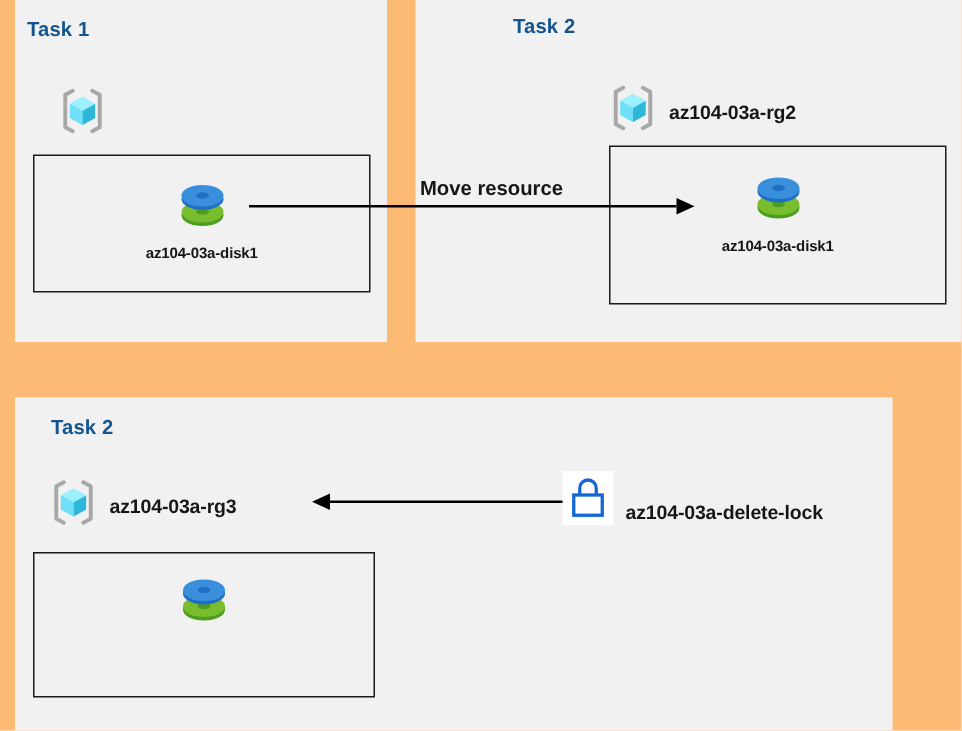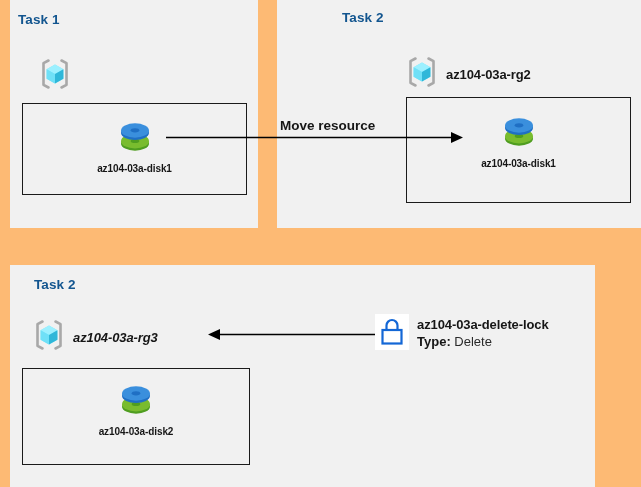--- a/index.html
+++ b/index.html
@@ -210,21 +210,21 @@
     <line x1="0" y1="9.5" x2="285" y2="9.5" stroke="#000000" stroke-width="1.6"></line>
     <polygon points="285,4 297,9.5 285,15" fill="#000000"></polygon>
   </svg>
 
   <div class="arrow-caption" style="left:280px; top:118px;">Move resource</div>
 
   <div class="panel" id="panel-task3"></div>
 
   <div class="task-label" id="label-task3" style="left:34px; top:277px;">Task 2</div>
 
-  <div class="rg-row" style="left:32px; top:318px;font-style:italic;">
+  <div class="rg-row" style="left:32px; top:318px;">
     <span class="rg-icon">
       <svg width="34" height="34" viewBox="0 0 34 34" aria-hidden="true">
         <path d="M10.5 3.5 L5.5 6.2 L5.5 27.8 L10.5 30.5" fill="none" stroke="#a8a8a8" stroke-width="2.6" stroke-linecap="round" stroke-linejoin="round"></path>
         <path d="M23.5 3.5 L28.5 6.2 L28.5 27.8 L23.5 30.5" fill="none" stroke="#a8a8a8" stroke-width="2.6" stroke-linecap="round" stroke-linejoin="round"></path>
         <polygon points="17,7.6 25.4,12.3 25.4,21.7 17,26.4 8.6,21.7 8.6,12.3" fill="#7ce9fb"></polygon>
         <polygon points="17,7.6 25.4,12.3 17,17 8.6,12.3" fill="#9cf0ff"></polygon>
         <polygon points="17,17 25.4,12.3 25.4,21.7 17,26.4" fill="#2fb7d9"></polygon>
         <polygon points="17,17 17,26.4 8.6,21.7 8.6,12.3" fill="#6fe0f7"></polygon>
       </svg>
     </span>
@@ -236,38 +236,33 @@
       <span class="disk-icon">
         <svg width="44" height="38" viewBox="0 0 44 38" aria-hidden="true">
           <ellipse cx="22" cy="25.5" rx="14" ry="7.2" fill="#4f9d20"></ellipse>
           <ellipse cx="22" cy="23.2" rx="14" ry="7.2" fill="#79bc2e"></ellipse>
           <ellipse cx="22" cy="23.0" rx="4.3" ry="2.1" fill="#4f9d20"></ellipse>
           <ellipse cx="22" cy="14.8" rx="14" ry="7.2" fill="#1f6fc4"></ellipse>
           <ellipse cx="22" cy="12.5" rx="14" ry="7.2" fill="#3a8fdd"></ellipse>
           <ellipse cx="22" cy="12.3" rx="4.3" ry="2.1" fill="#1f6fc4"></ellipse>
         </svg>
       </span>
-      <div class="disk-name">az104-03a-disk2</div>
     </div>
   </div>
 
   <svg class="arrow-svg" style="left:208px; top:325px; width:172px; height:20px;" viewBox="0 0 172 20">
     <line x1="12" y1="9.5" x2="172" y2="9.5" stroke="#000000" stroke-width="1.6"></line>
     <polygon points="12,4 0,9.5 12,15" fill="#000000"></polygon>
   </svg>
 
   <div id="lock-group">
     <span id="lock-icon-wrap">
       <svg width="26" height="30" viewBox="0 0 26 30" aria-hidden="true">
         <path d="M7.5 13 V8.5 a5.5 5.5 0 0 1 11 0 V13" fill="none" stroke="#1367d6" stroke-width="2.2"></path>
         <rect x="3.5" y="13" width="19" height="13.5" fill="none" stroke="#1367d6" stroke-width="2.2"></rect>
       </svg>
     </span>
     <span class="lock-text-block">
       <div id="lock-name">az104-03a-delete-lock</div>
-      <div class="lock-type-line">
-        <span class="lock-type-key">Type:</span>
-        <span class="lock-type-val">Delete</span>
-      </div>
     </span>
   </div>
 
 </div>
 
 </body></html>

